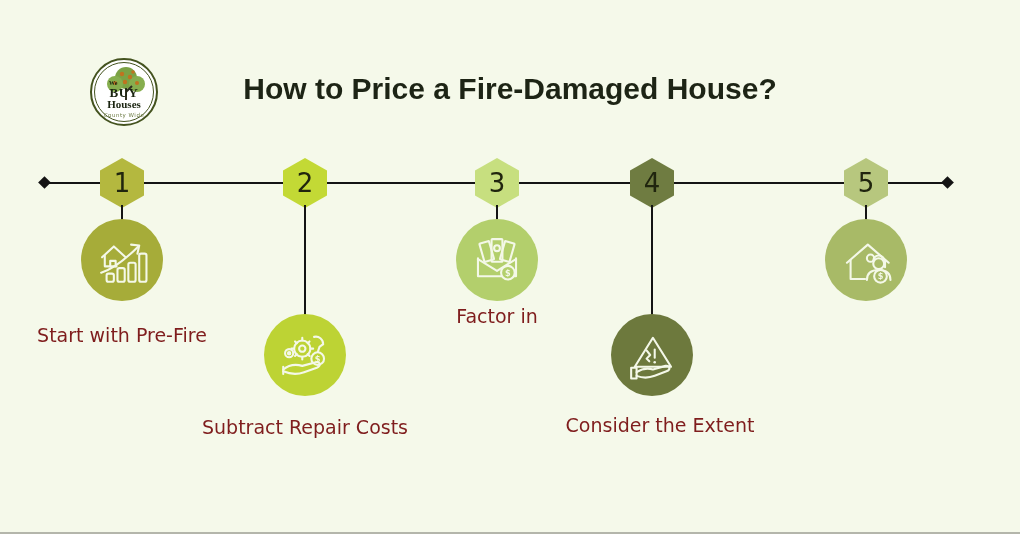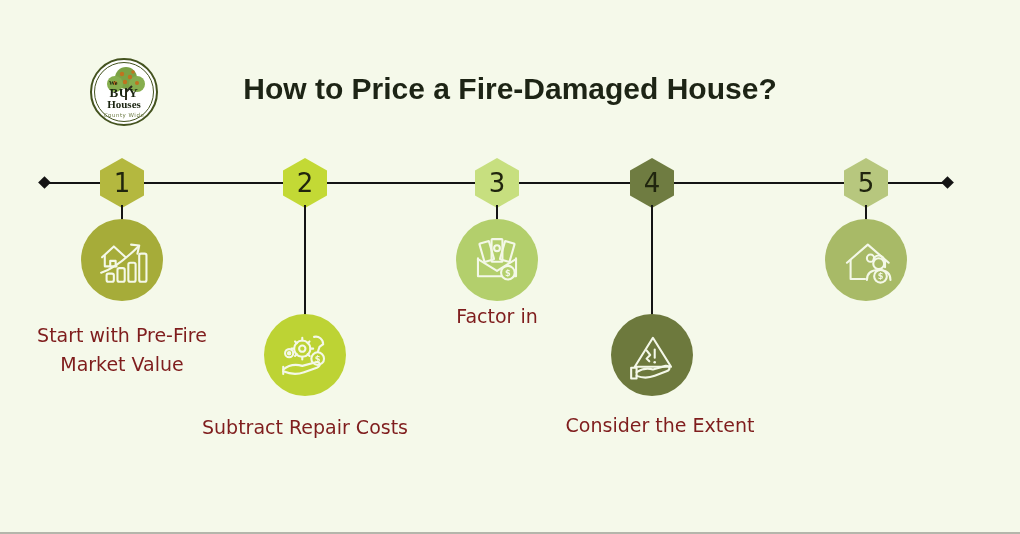--- a/index.html
+++ b/index.html
@@ -110,21 +110,20 @@
       <rect x="15" y="47" width="8" height="9" rx="2"></rect>
       <rect x="27" y="41" width="8" height="15" rx="2"></rect>
       <rect x="39" y="35" width="8" height="21" rx="2"></rect>
       <rect x="51" y="25" width="8" height="31" rx="2"></rect>
       <path d="M9 46 C22 42 36 31 50 17"></path>
       <path d="M42 15 L51 16 L49 25"></path>
     </svg>
   </div>
   <div class="label" style="left:2px;top:321px;width:240px;">
     <div>Start with Pre-Fire</div>
-    <div>Market Value</div>
   </div>
 
   <div class="hex" style="left: 283px; background-color: rgb(195, 217, 53);">
     <span>2</span>
   </div>
   <div class="connector" style="left:304px;top:205px;height:111px;"></div>
   <div class="circle" style="left: 264px; top: 314px; background-color: rgb(189, 211, 52); color: rgb(189, 211, 52);">
     <svg class="ico" width="58" height="58" viewBox="0 0 64 64">
       <circle cx="29" cy="25" r="9"></circle>
       <circle cx="29" cy="25" r="3.5"></circle>

